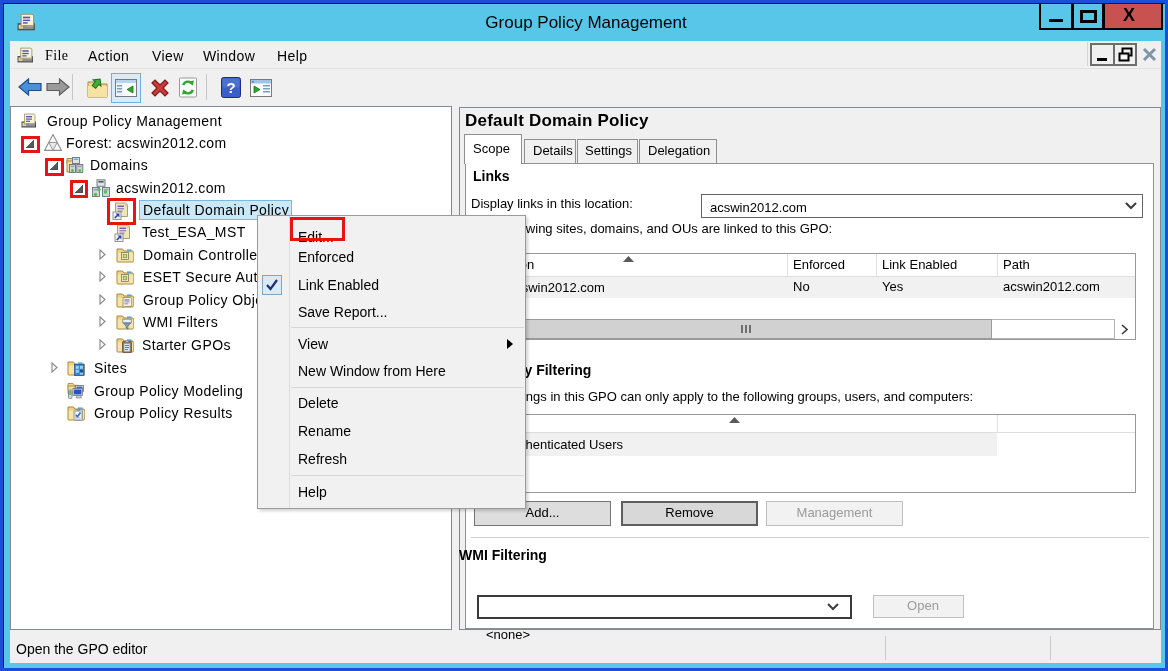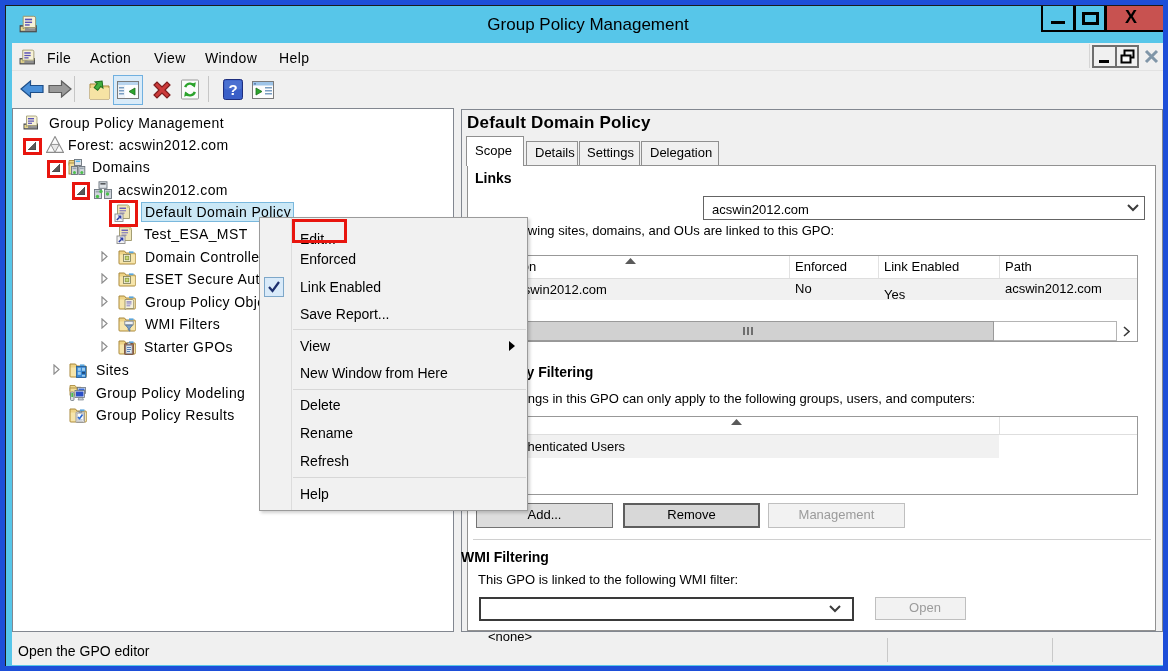--- a/index.html
+++ b/index.html
@@ -1,17 +1,17 @@
 <!DOCTYPE html>
 <html><head>
 <meta charset="utf-8">
 <style>
 html,body{margin:0;padding:0;background:#fff;}
 *{box-sizing:border-box;font-family:"Liberation Sans",sans-serif;}
-#win{position:relative;width:1168px;height:671px;background:#f0f0f0;overflow:hidden;border:5px solid #1d4ed8;}
+#win{position:relative;width:1168px;height:671px;background:#f0f0f0;overflow:hidden;border:3px solid #1d4ed8;}
 .ab{position:absolute;}
 .t{position:absolute;white-space:nowrap;font-size:13px;line-height:20px;color:#000;}
 .tree{font-size:14px;letter-spacing:.4px;line-height:20px;}
 .b{font-weight:bold;}
 .red{position:absolute;border:3px solid #e8150e;background:transparent;z-index:40;}
 svg{display:block;}
 </style>
 </head>
 <body>
 <svg width="0" height="0" style="position:absolute">
@@ -148,21 +148,21 @@
 <div class="ab" style="left:1069px;top:0px;width:32px;height:27px;border:2px solid #000;border-top:none;"></div>
 <div class="ab" style="left:1100px;top:0px;width:60px;height:27px;background:#c85250;border:2px solid #000;border-top:none;"></div>
 <div class="ab" style="left:1046px;top:16px;width:14px;height:3px;background:#000;"></div>
 <div class="ab" style="left:1077px;top:7px;width:17px;height:13px;border:3px solid #000;"></div>
 <div class="t" style="left:1120px;top:2px;font-size:18px;font-weight:bold;">X</div>
 
 <div class="ab" style="left:7px;top:38px;width:1151px;height:28px;background:#f0f0f0;"></div>
 <svg class="ab" style="left:14px;top:43px;" width="17" height="18" viewBox="0 0 16 16">
       <use href="#ic-gpmc"></use>
     </svg>
-<div class="t" style="left:42px;top:43px;font-size:14px;letter-spacing:.4px;">File</div>
+<div class="t" style="left:42px;top:43px;font-size:14px;letter-spacing:.4px;font-family:Liberation Serif, serif;">File</div>
 <div class="t" style="left:85px;top:43px;font-size:14px;letter-spacing:.4px;">Action</div>
 <div class="t" style="left:149px;top:43px;font-size:14px;letter-spacing:.4px;">View</div>
 <div class="t" style="left:200px;top:43px;font-size:14px;letter-spacing:.4px;">Window</div>
 <div class="t" style="left:274px;top:43px;font-size:14px;letter-spacing:.4px;">Help</div>
 
 <div class="ab" style="left:1084px;top:39px;width:1px;height:24px;background:#d5d5d5;"></div>
 <div class="ab" style="left:1087px;top:40px;width:47px;height:23px;border:2px solid #6e6e6e;background:#f0f0f0;"></div>
 <div class="ab" style="left:1110px;top:40px;width:2px;height:23px;background:#6e6e6e;"></div>
 <div class="ab" style="left:1094px;top:55px;width:10px;height:3px;background:#000;"></div>
 <svg class="ab" style="left:1115px;top:44px;" width="15" height="15">
@@ -328,20 +328,21 @@
 <div class="t" style="left:530px;top:138px;font-size:13px;">Details</div>
 <div class="t" style="left:582px;top:138px;font-size:13px;">Settings</div>
 <div class="t" style="left:645px;top:138px;font-size:13px;">Delegation</div>
 
 <div class="ab" style="left:462px;top:160px;width:689px;height:466px;background:#fff;border:1px solid #919191;"></div>
 
 <div class="ab" style="left:461px;top:131px;width:58px;height:30px;background:#fff;border:1px solid #8f8f8f;border-bottom:none;"></div>
 <div class="t" style="left:470px;top:136px;font-size:13px;">Scope</div>
 
 <div class="t b" style="left:470px;top:163px;font-size:14px;">Links</div>
+<div class="t" style="left:468px;top:191px;font-size:13px;">Display links in this location:</div>
 
 <div class="ab" style="left:698px;top:191px;width:442px;height:24px;background:#fff;border:1px solid #646464;"></div>
 <div class="t" style="left:707px;top:195px;">acswin2012.com</div>
 <svg class="ab" style="left:1122px;top:199px;" width="12" height="8">
       <path d="M1 1 L6 6 L11 1" fill="none" stroke="#3c3c3c" stroke-width="2"></path>
     </svg>
 <div class="t" style="left:473px;top:216px;font-size:13px;">The following sites, domains, and OUs are linked to this GPO:</div>
 
 <div class="ab" style="left:468px;top:250px;width:665px;height:87px;background:#fff;border:1px solid #989898;"></div>
 <div class="ab" style="left:469px;top:273px;width:663px;height:1px;background:#dedede;"></div>
@@ -351,21 +352,21 @@
 <div class="t" style="left:482px;top:252px;">Location</div>
 <div class="t" style="left:790px;top:252px;">Enforced</div>
 <div class="t" style="left:879px;top:252px;">Link Enabled</div>
 <div class="t" style="left:1000px;top:252px;">Path</div>
 <svg class="ab" style="left:620px;top:253px;" width="11" height="6">
       <path d="M5.5 0 L11 6 L0 6 Z" fill="#5a5a5a"></path>
     </svg>
 <div class="ab" style="left:469px;top:274px;width:663px;height:21px;background:#f1f1f1;"></div>
 <div class="t" style="left:505px;top:275px;">acswin2012.com</div>
 <div class="t" style="left:790px;top:274px;">No</div>
-<div class="t" style="left:879px;top:280px;">Yes</div>
+<div class="t" style="left:879px;top:274px;">Yes</div>
 <div class="t" style="left:1000px;top:274px;">acswin2012.com</div>
 
 <div class="ab" style="left:469px;top:316px;width:663px;height:20px;background:#fff;border:1px solid #b4b4b4;"></div>
 <div class="ab" style="left:469px;top:316px;width:520px;height:20px;background:#d1d1d1;border:1px solid #9a9a9a;"></div>
 <div class="ab" style="left:738px;top:322px;width:2px;height:8px;background:#6f6f6f;"></div>
 <div class="ab" style="left:742px;top:322px;width:2px;height:8px;background:#6f6f6f;"></div>
 <div class="ab" style="left:746px;top:322px;width:2px;height:8px;background:#6f6f6f;"></div>
 <div class="ab" style="left:1111px;top:316px;width:21px;height:20px;background:#fff;border-left:1px solid #b4b4b4;"></div>
 <svg class="ab" style="left:1118px;top:321px;" width="7" height="11">
       <path d="M1 1 L6 5.5 L1 10" fill="none" stroke="#3c3c3c" stroke-width="1.6"></path>
@@ -387,21 +388,20 @@
 
 <div class="ab" style="left:471px;top:498px;width:137px;height:25px;background:#ddd;border:1px solid #747474;"></div>
 <div class="t" style="left:471px;top:500px;width:137px;text-align:center;">Add...</div>
 <div class="ab" style="left:618px;top:498px;width:137px;height:25px;background:#d8d8d8;border:2px solid #5e5e5e;"></div>
 <div class="t" style="left:618px;top:500px;width:137px;text-align:center;">Remove</div>
 <div class="ab" style="left:763px;top:498px;width:137px;height:25px;background:#f2f2f2;border:1px solid #bfbfbf;"></div>
 <div class="t" style="left:763px;top:500px;width:137px;text-align:center;color:#9b9b9b;">Management</div>
 
 <div class="ab" style="left:468px;top:534px;width:678px;height:1px;background:#d0d0d0;"></div>
 <div class="t b" style="left:456px;top:542px;font-size:14px;">WMI Filtering</div>
-<div class="t" style="left:473px;top:565px;font-size:13px;">This GPO is linked to the following WMI filter:</div>
 <div class="ab" style="left:474px;top:592px;width:375px;height:24px;background:#fff;border:2px solid #3a3a3a;"></div>
 <div class="t" style="left:483px;top:622px;">&lt;none&gt;</div>
 <svg class="ab" style="left:824px;top:600px;" width="12" height="8">
       <path d="M1 1 L6 6 L11 1" fill="none" stroke="#3c3c3c" stroke-width="2"></path>
     </svg>
 <div class="ab" style="left:870px;top:592px;width:91px;height:23px;background:#f2f2f2;border:1px solid #bfbfbf;"></div>
 <div class="t" style="left:870px;top:593px;width:77px;text-align:center;color:#9b9b9b;padding-left:23px;">Open</div>
 
 <div class="ab" id="ctxmenu" style="left:254px;top:212px;width:269px;height:294px;background:#f1f1f1;border:1px solid #9b9b9b;box-shadow:2px 2px 3px rgba(0,0,0,0.18);z-index:30;"></div>
 <div class="ab" style="left:286px;top:213px;width:1px;height:292px;background:#dcdcdc;z-index:31;"></div>

